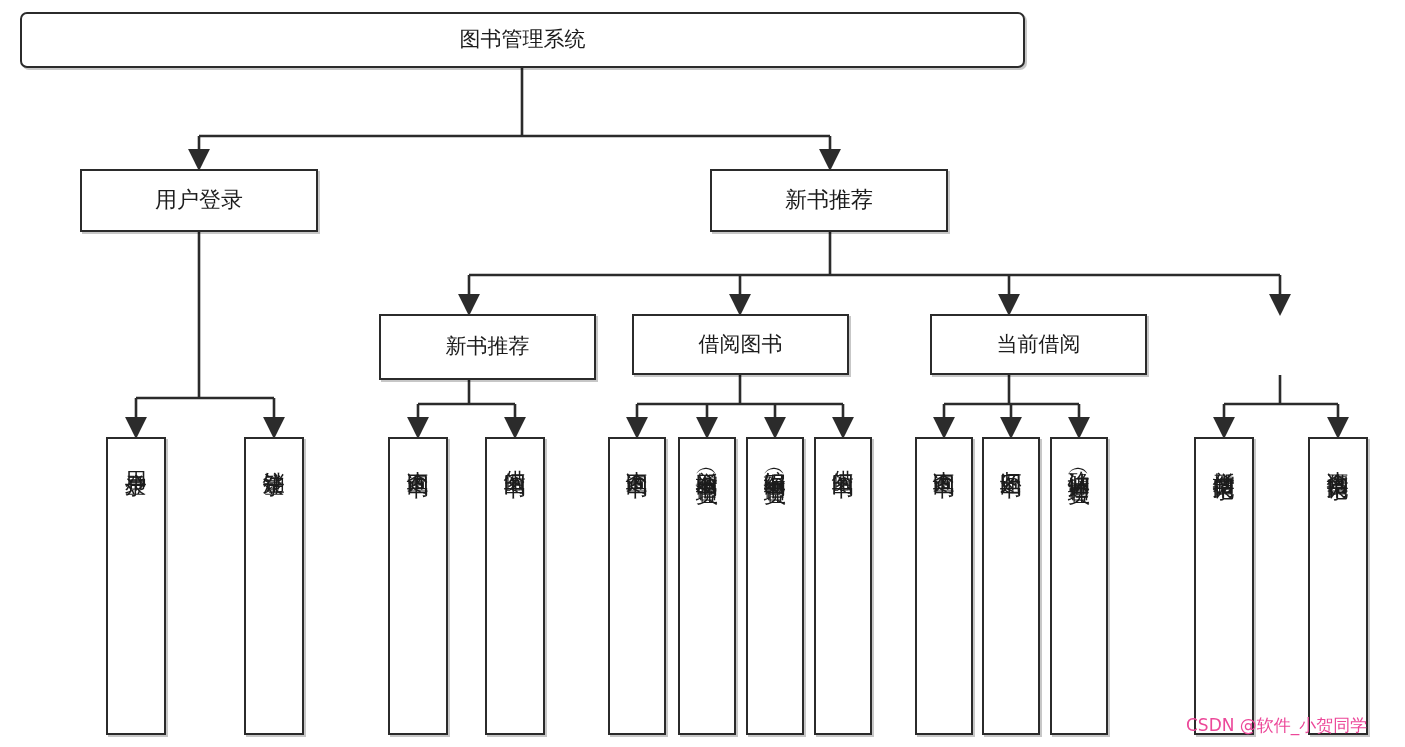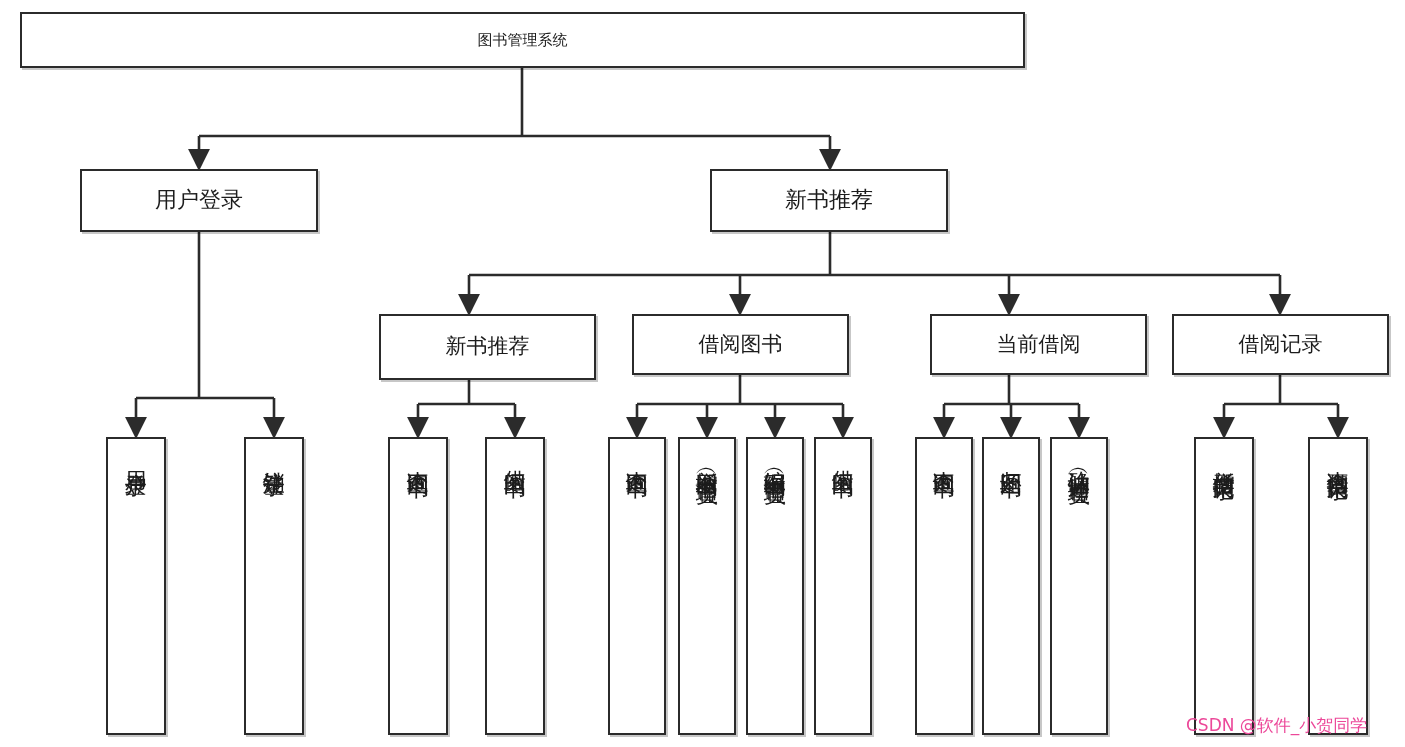--- a/index.html
+++ b/index.html
@@ -18,21 +18,21 @@
     box-sizing:border-box;
     background:#ffffff;
     border:2px solid #2b2b2b;
     box-shadow:2px 2px 0 rgba(0,0,0,0.22);
     display:flex;align-items:center;justify-content:center;
     color:#1c1c1c;
     text-align:center;
     line-height:1.12;
     z-index:2;
   }
-  .node.root{font-size:15px;}
+  .node.root{font-size:21px;border-radius:7px;}
   .node.lvl2{font-size:22px;}
   .node.lvl3{font-size:21px;}
 
   .node.leaf{
     font-size:22px;
     padding:14px 2px;
     align-items:flex-start;
     justify-content:center;
     letter-spacing:1px;
   }
@@ -122,23 +122,20 @@
 
   <div class="node lvl3" style="left:379px;top:314px;width:217px;height:66px;">
     <span>新书推荐</span>
   </div>
   <div class="node lvl3" style="left:632px;top:314px;width:217px;height:61px;">
     <span>借阅图书</span>
   </div>
   <div class="node lvl3" style="left:901px;top:314px;width:217px;height:61px;margin-left:29px;">
     <span>当前借阅</span>
   </div>
-  <div class="node lvl3" style="left:1172px;top:314px;width:217px;height:61px;">
-    <span>借阅记录</span>
-  </div>
 
   <div class="node leaf" style="left:106px;top:437px;width:60px;height:298px;">
     <span class="vtext">用户登录</span>
   </div>
   <div class="node leaf" style="left:244px;top:437px;width:60px;height:298px;">
     <span class="vtext">注销登录</span>
   </div>
 
   <div class="node leaf" style="left:388px;top:437px;width:60px;height:298px;">
     <span class="vtext">查询图书</span>

